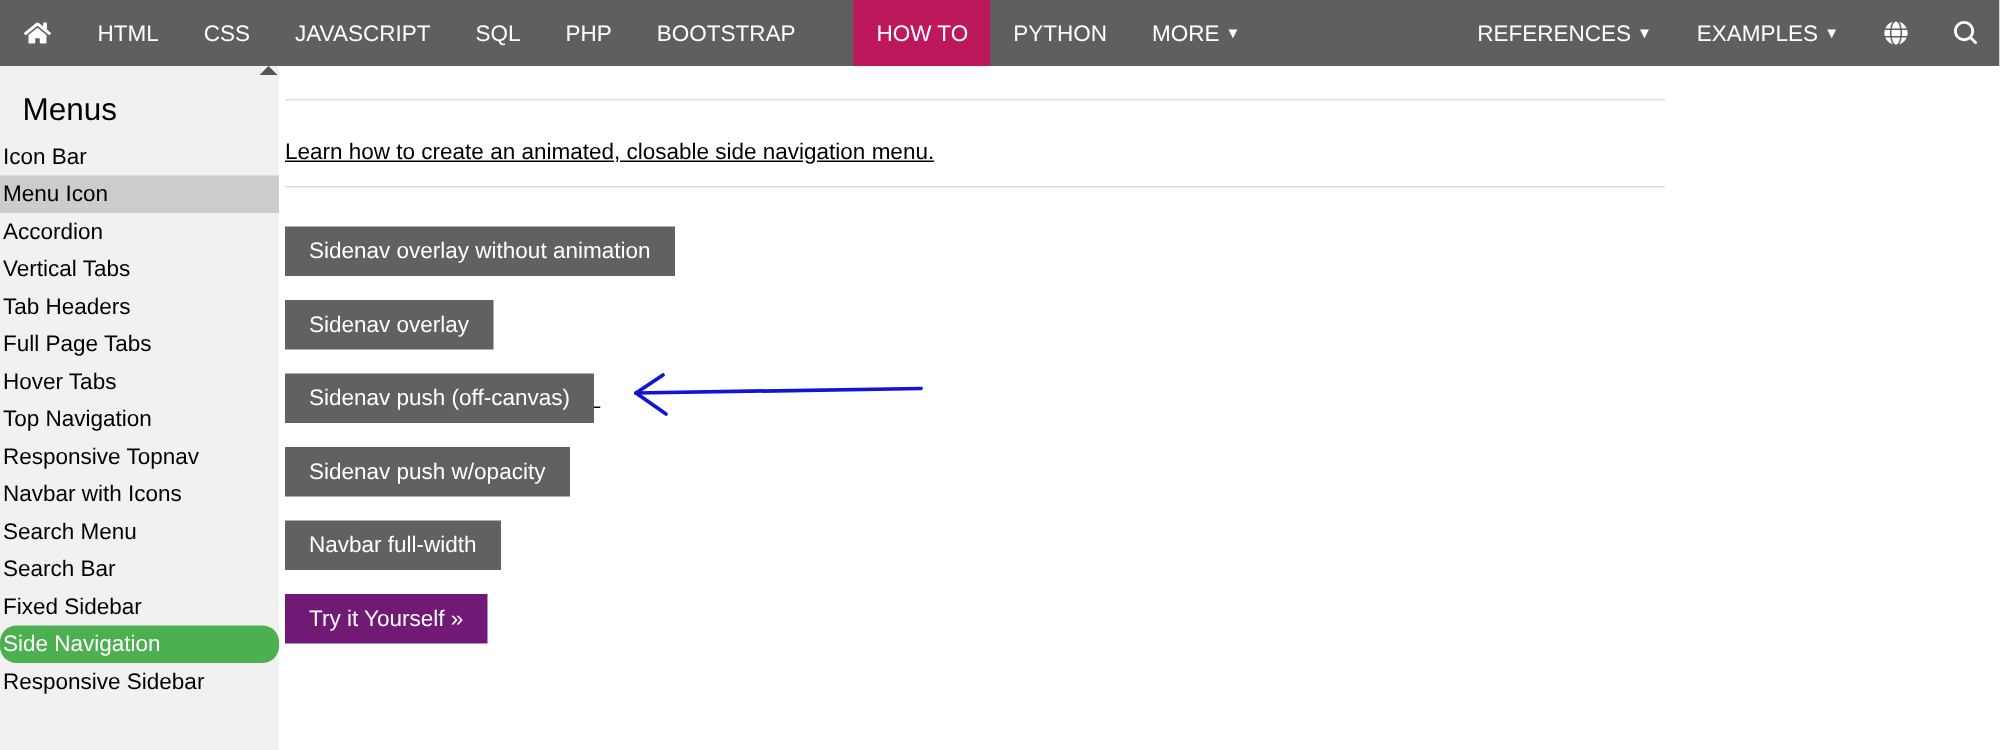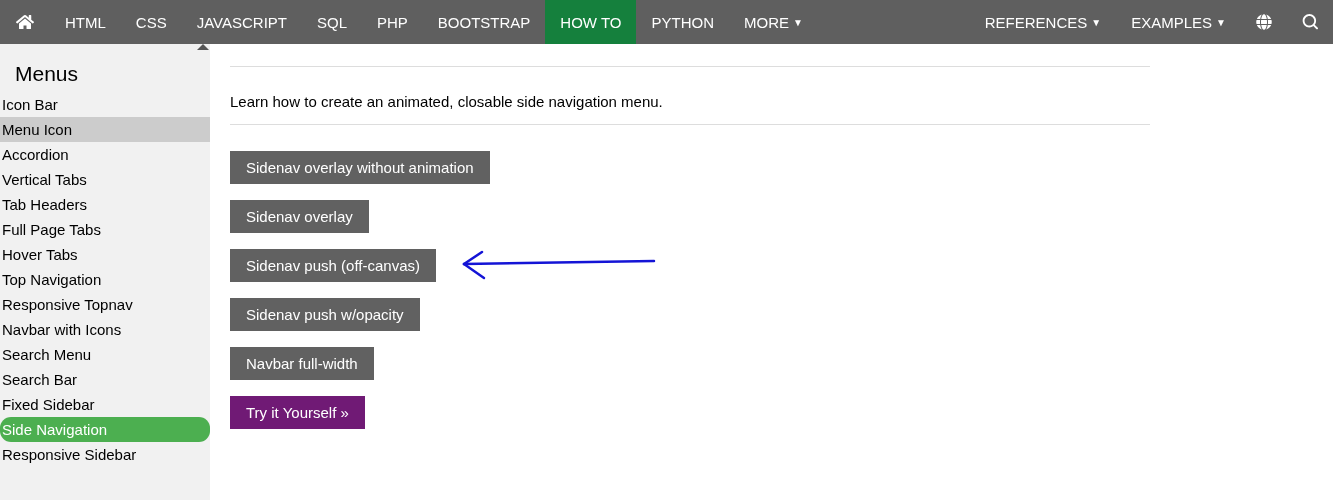--- a/index.html
+++ b/index.html
@@ -16,28 +16,28 @@
     }
     .topnav-left, .topnav-right { display: flex; align-items: center; height: 100%; }
     .topnav-item {
       padding: 0 15px;
       height: 100%;
       display: flex;
       align-items: center;
       cursor: pointer;
       white-space: nowrap;
     }
-    .topnav-item.active { background-color: #15803d; }
+    .topnav-item.active { background-color: #be185d; margin-left: 24px; }
     .topnav-item .caret { margin-left: 4px; font-size: 10px; }
     .home-icon-wrap { padding: 0 16px; display:flex; align-items:center; height:100%; cursor:pointer;}
     
     .page { display: flex; width: 100%; }
     
     .sidebar {
-      width: 210px;
+      width: 186px;
       background: #f1f1f1;
       height: 456px;
       overflow: hidden;
       position: relative;
       flex-shrink: 0;
     }
     .sidebar-scroll { height: 100%; overflow-y: auto; }
     .sidebar-heading {
       font-family: "Segoe UI", Arial, sans-serif;
       font-size: 21px;
@@ -58,22 +58,23 @@
       position: absolute;
       top: 0; right: 1px;
       width: 0; height: 0;
       border-left: 6px solid transparent;
       border-right: 6px solid transparent;
       border-bottom: 6px solid #555;
     }
     
     .main {
       flex: 1;
-      padding: 0 20px 20px 20px;
+      padding: 0 20px 20px 4px;
       overflow: hidden;
+      text-decoration: underline;
     }
     .main-inner { max-width: 920px; }
     .hr { border: none; border-top: 1px solid #ddd; margin: 14px 0 18px 0; }
     
     .intro { font-size: 15px; margin: 26px 0 14px 0; }
     
     .btn {
       display: inline-block;
       background: #616161;
       color: #fff;

